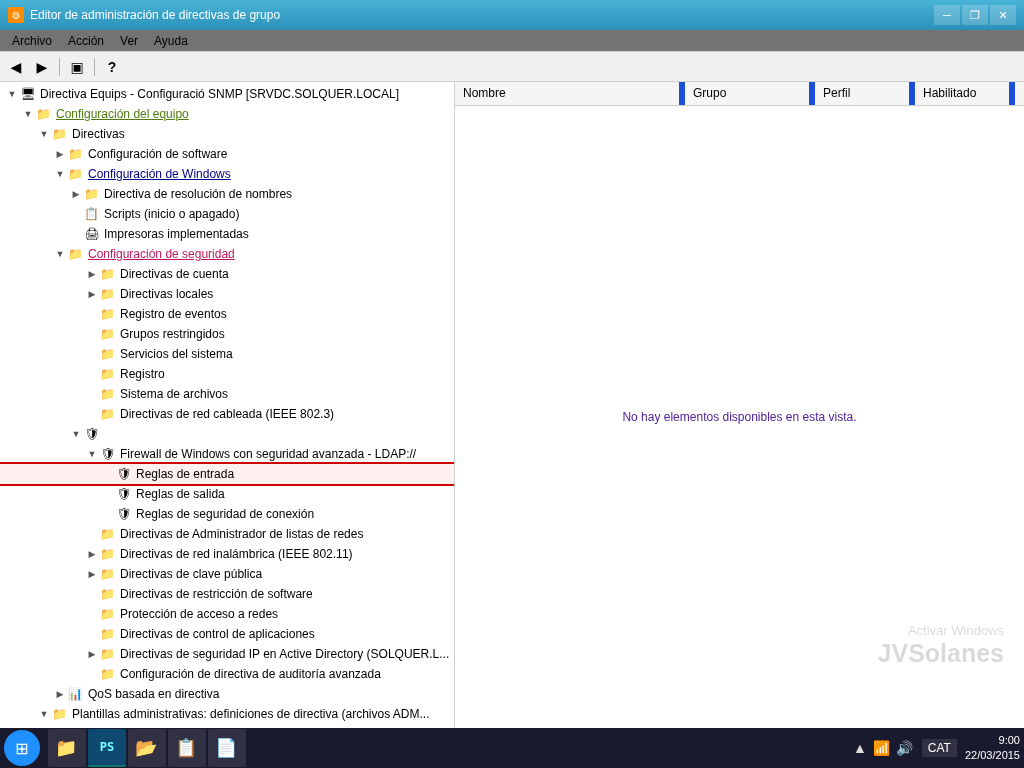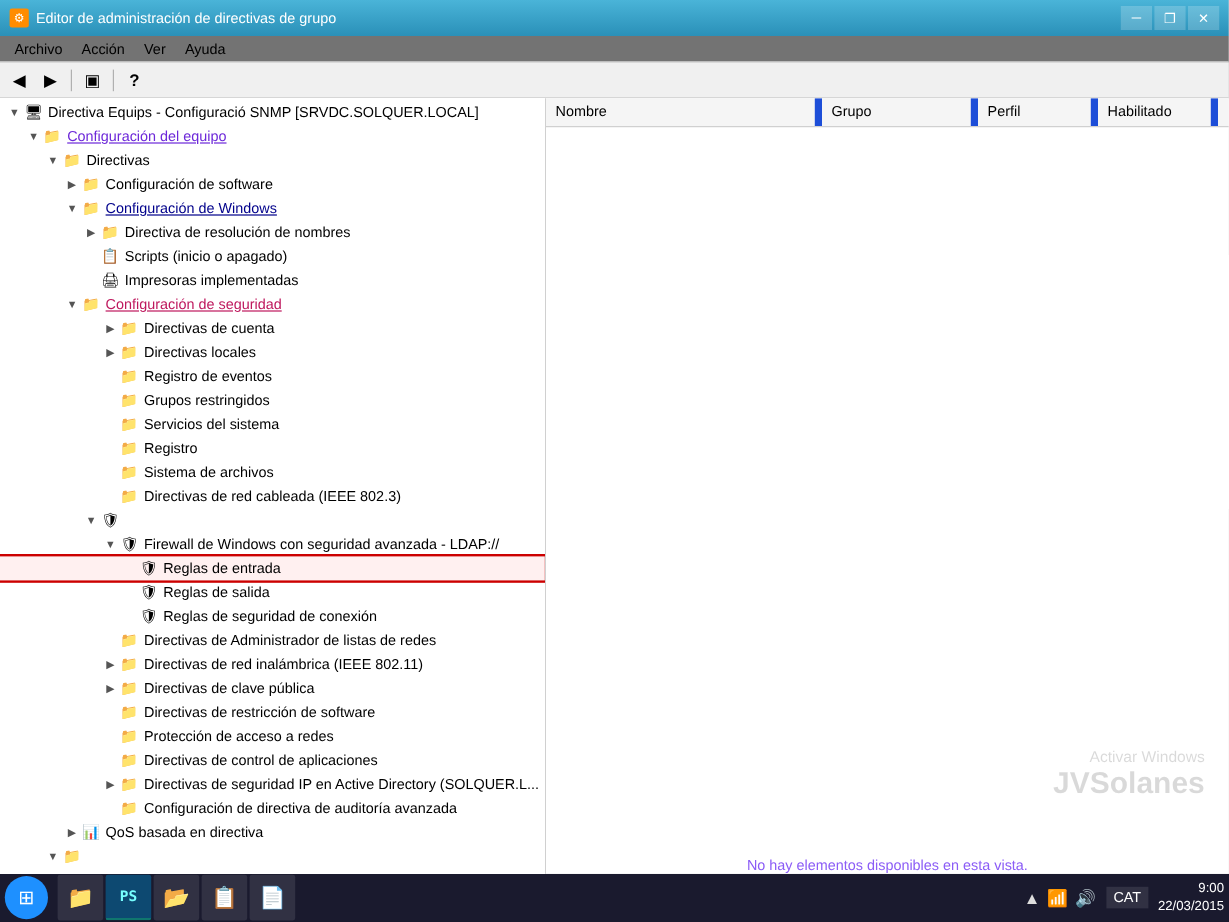--- a/index.html
+++ b/index.html
@@ -122,23 +122,23 @@
       flex-shrink: 0;
     }
     .col-nombre { width: 230px; }
     .col-grupo { width: 130px; }
     .col-perfil { width: 100px; }
     .col-habilitado { width: 100px; }
 
     .right-panel-content {
       flex: 1;
       display: flex;
-      align-items: flex-end;
+      align-items: center;
       justify-content: center;
-      color: #8b5cf6;
+      color: #4c1d95;
       font-size: 12px;
     }
 
     
     .h-scroll {
       height: 18px;
       background: #f0f0f0;
       border-top: 1px solid #d0d0d0;
       display: flex;
       align-items: center;
@@ -257,21 +257,21 @@
 
     <div class="tree-item" style="padding-left:4px;">
       <div class="tree-expand">▼</div>
       <div class="tree-icon">🖥</div>
       <span class="tree-label">Directiva Equips - Configuració SNMP [SRVDC.SOLQUER.LOCAL]</span>
     </div>
 
     <div class="tree-item" style="padding-left:20px;">
       <div class="tree-expand">▼</div>
       <div class="tree-icon">📁</div>
-      <span class="tree-label" style="text-decoration:underline; color:#6d28d9;">Configuración del equipo</span>
+      <span class="tree-label" style="text-decoration:underline; color:#4d7c0f;">Configuración del equipo</span>
     </div>
 
     <div class="tree-item" style="padding-left:36px;">
       <div class="tree-expand">▼</div>
       <div class="tree-icon">📁</div>
       <span class="tree-label">Directivas</span>
     </div>
 
     <div class="tree-item" style="padding-left:52px;">
       <div class="tree-expand">▶</div>
@@ -436,20 +436,21 @@
 
     <div class="tree-item" style="padding-left:52px;">
       <div class="tree-expand">▶</div>
       <div class="tree-icon">📊</div>
       <span class="tree-label">QoS basada en directiva</span>
     </div>
 
     <div class="tree-item" style="padding-left:36px;">
       <div class="tree-expand">▼</div>
       <div class="tree-icon">📁</div>
+      <span class="tree-label">Plantillas administrativas: definiciones de directiva (archivos ADM...</span>
     </div>
 
     <div class="tree-item" style="padding-left:52px;">
       <div class="tree-expand">▶</div>
       <div class="tree-icon">📁</div>
       <span class="tree-label">Componentes de Windows</span>
     </div>
   </div>
 
   <div class="right-container">

